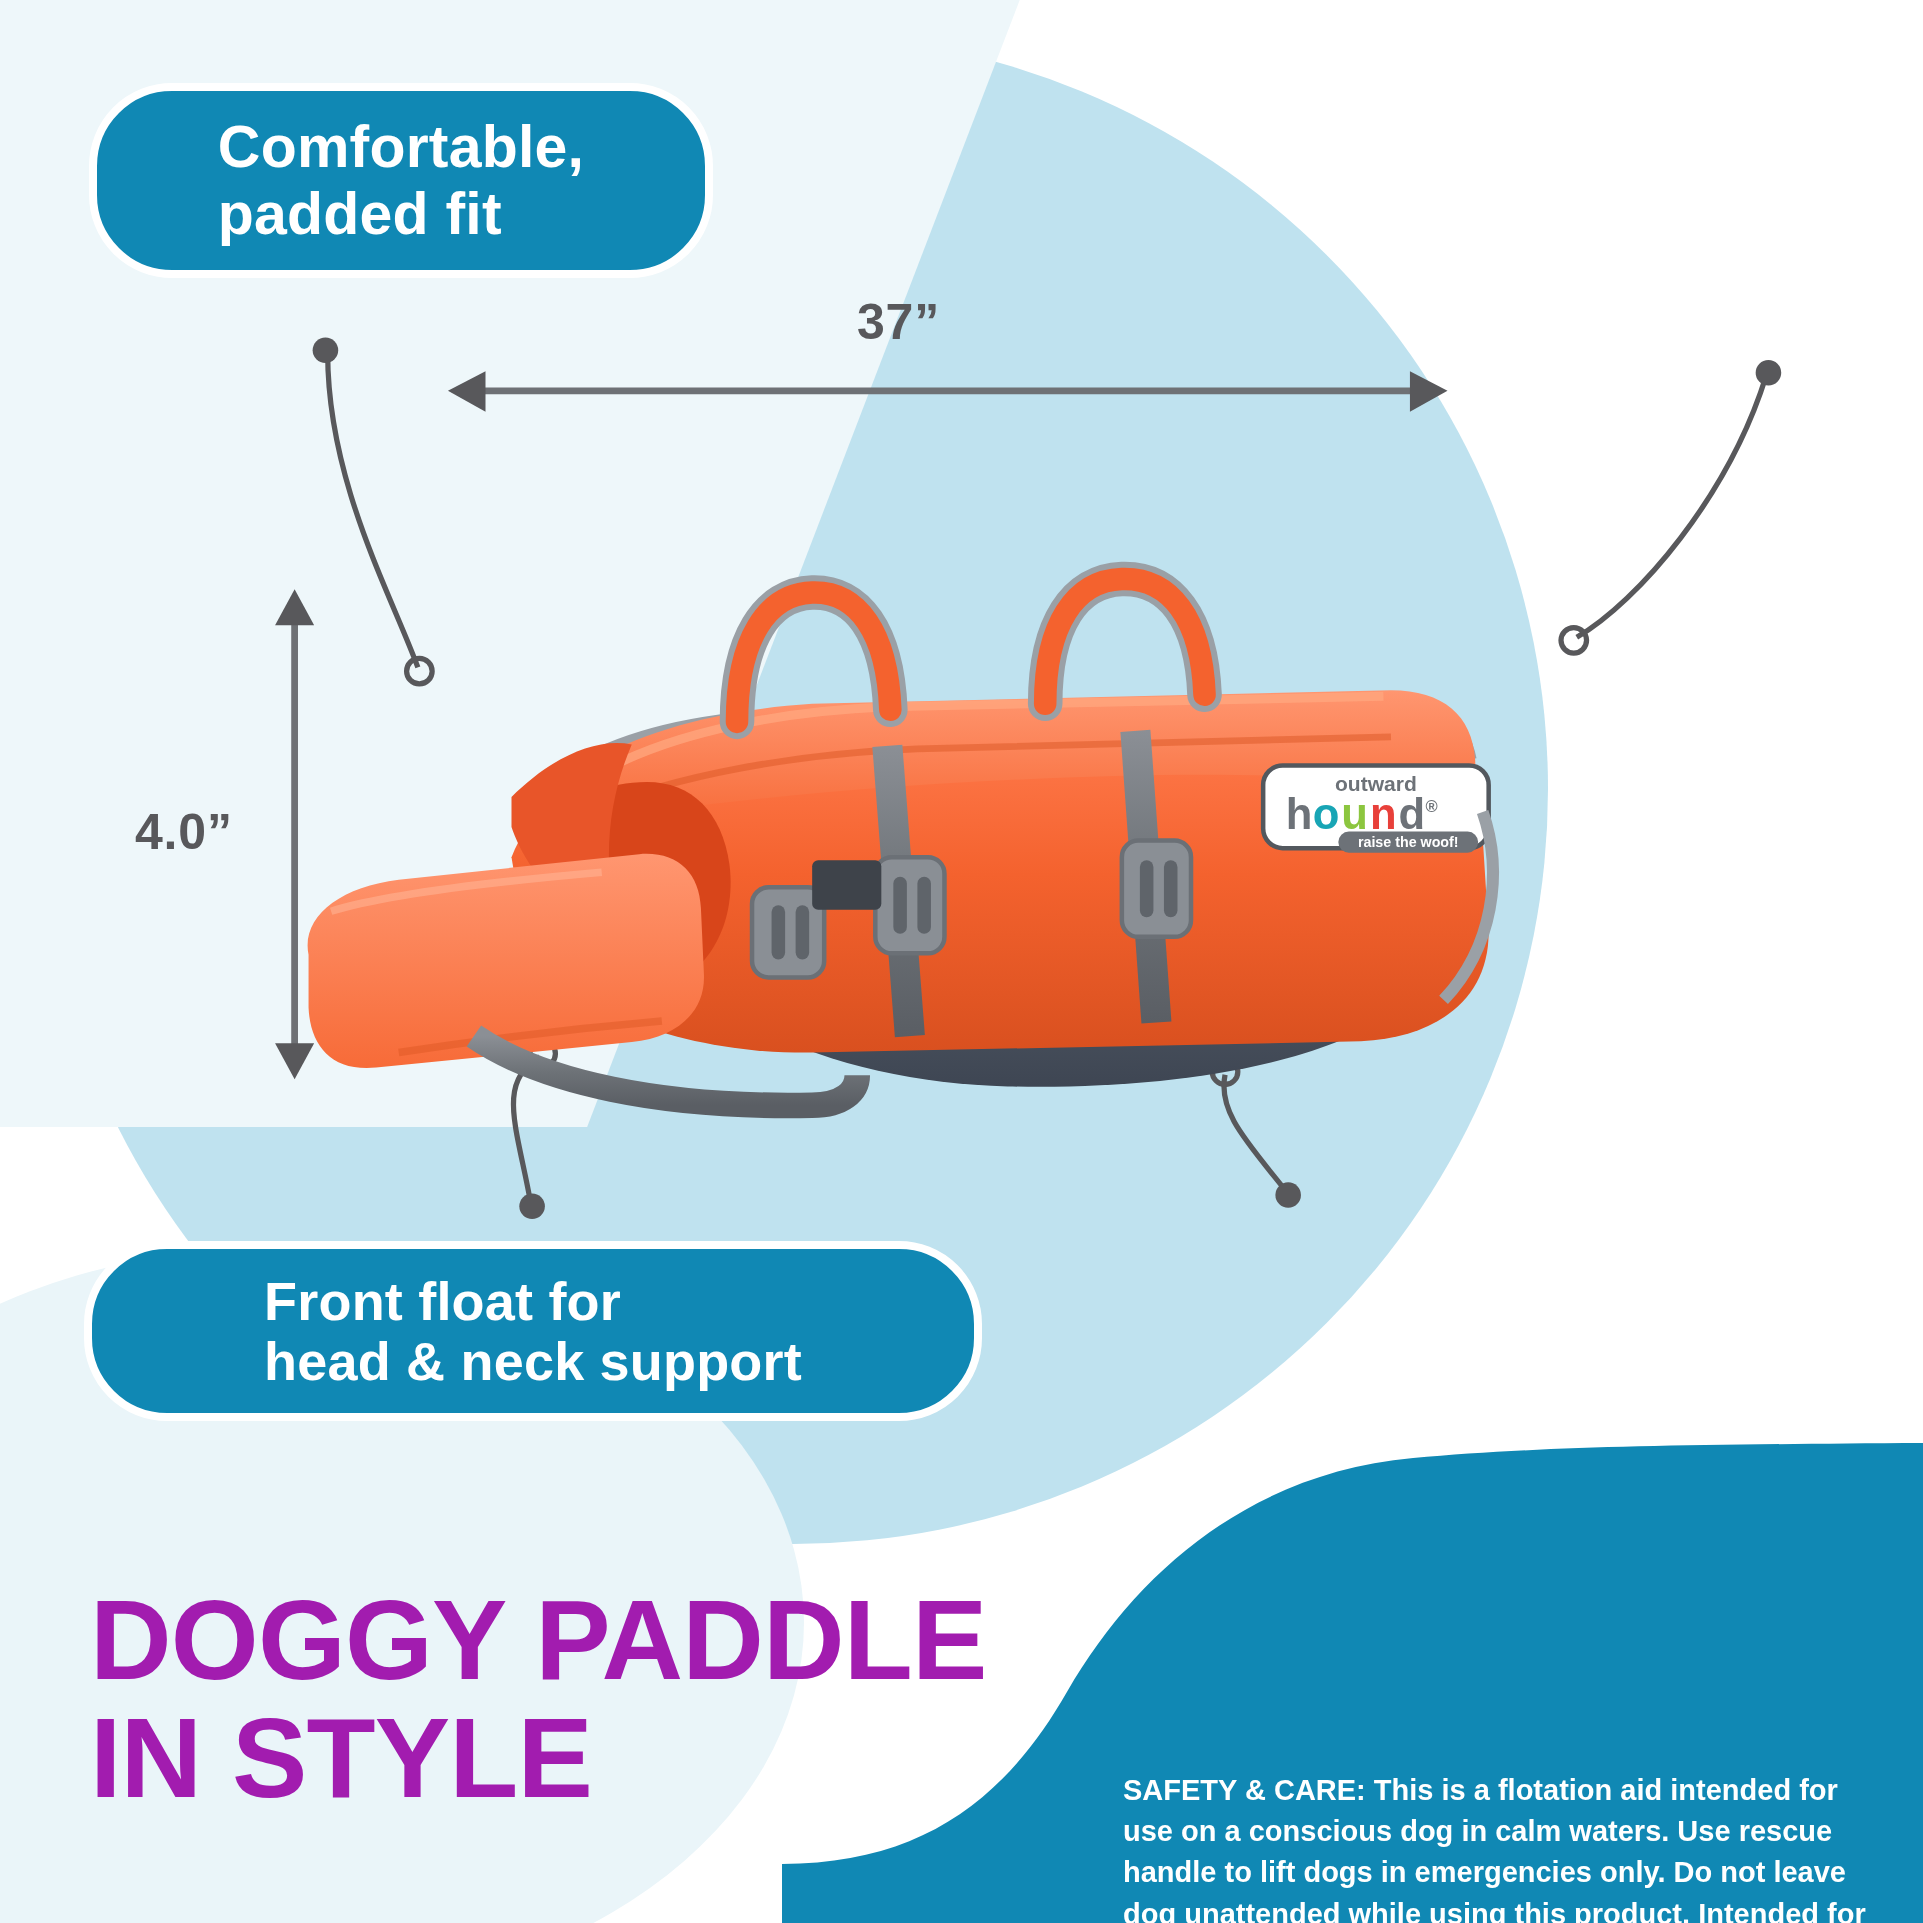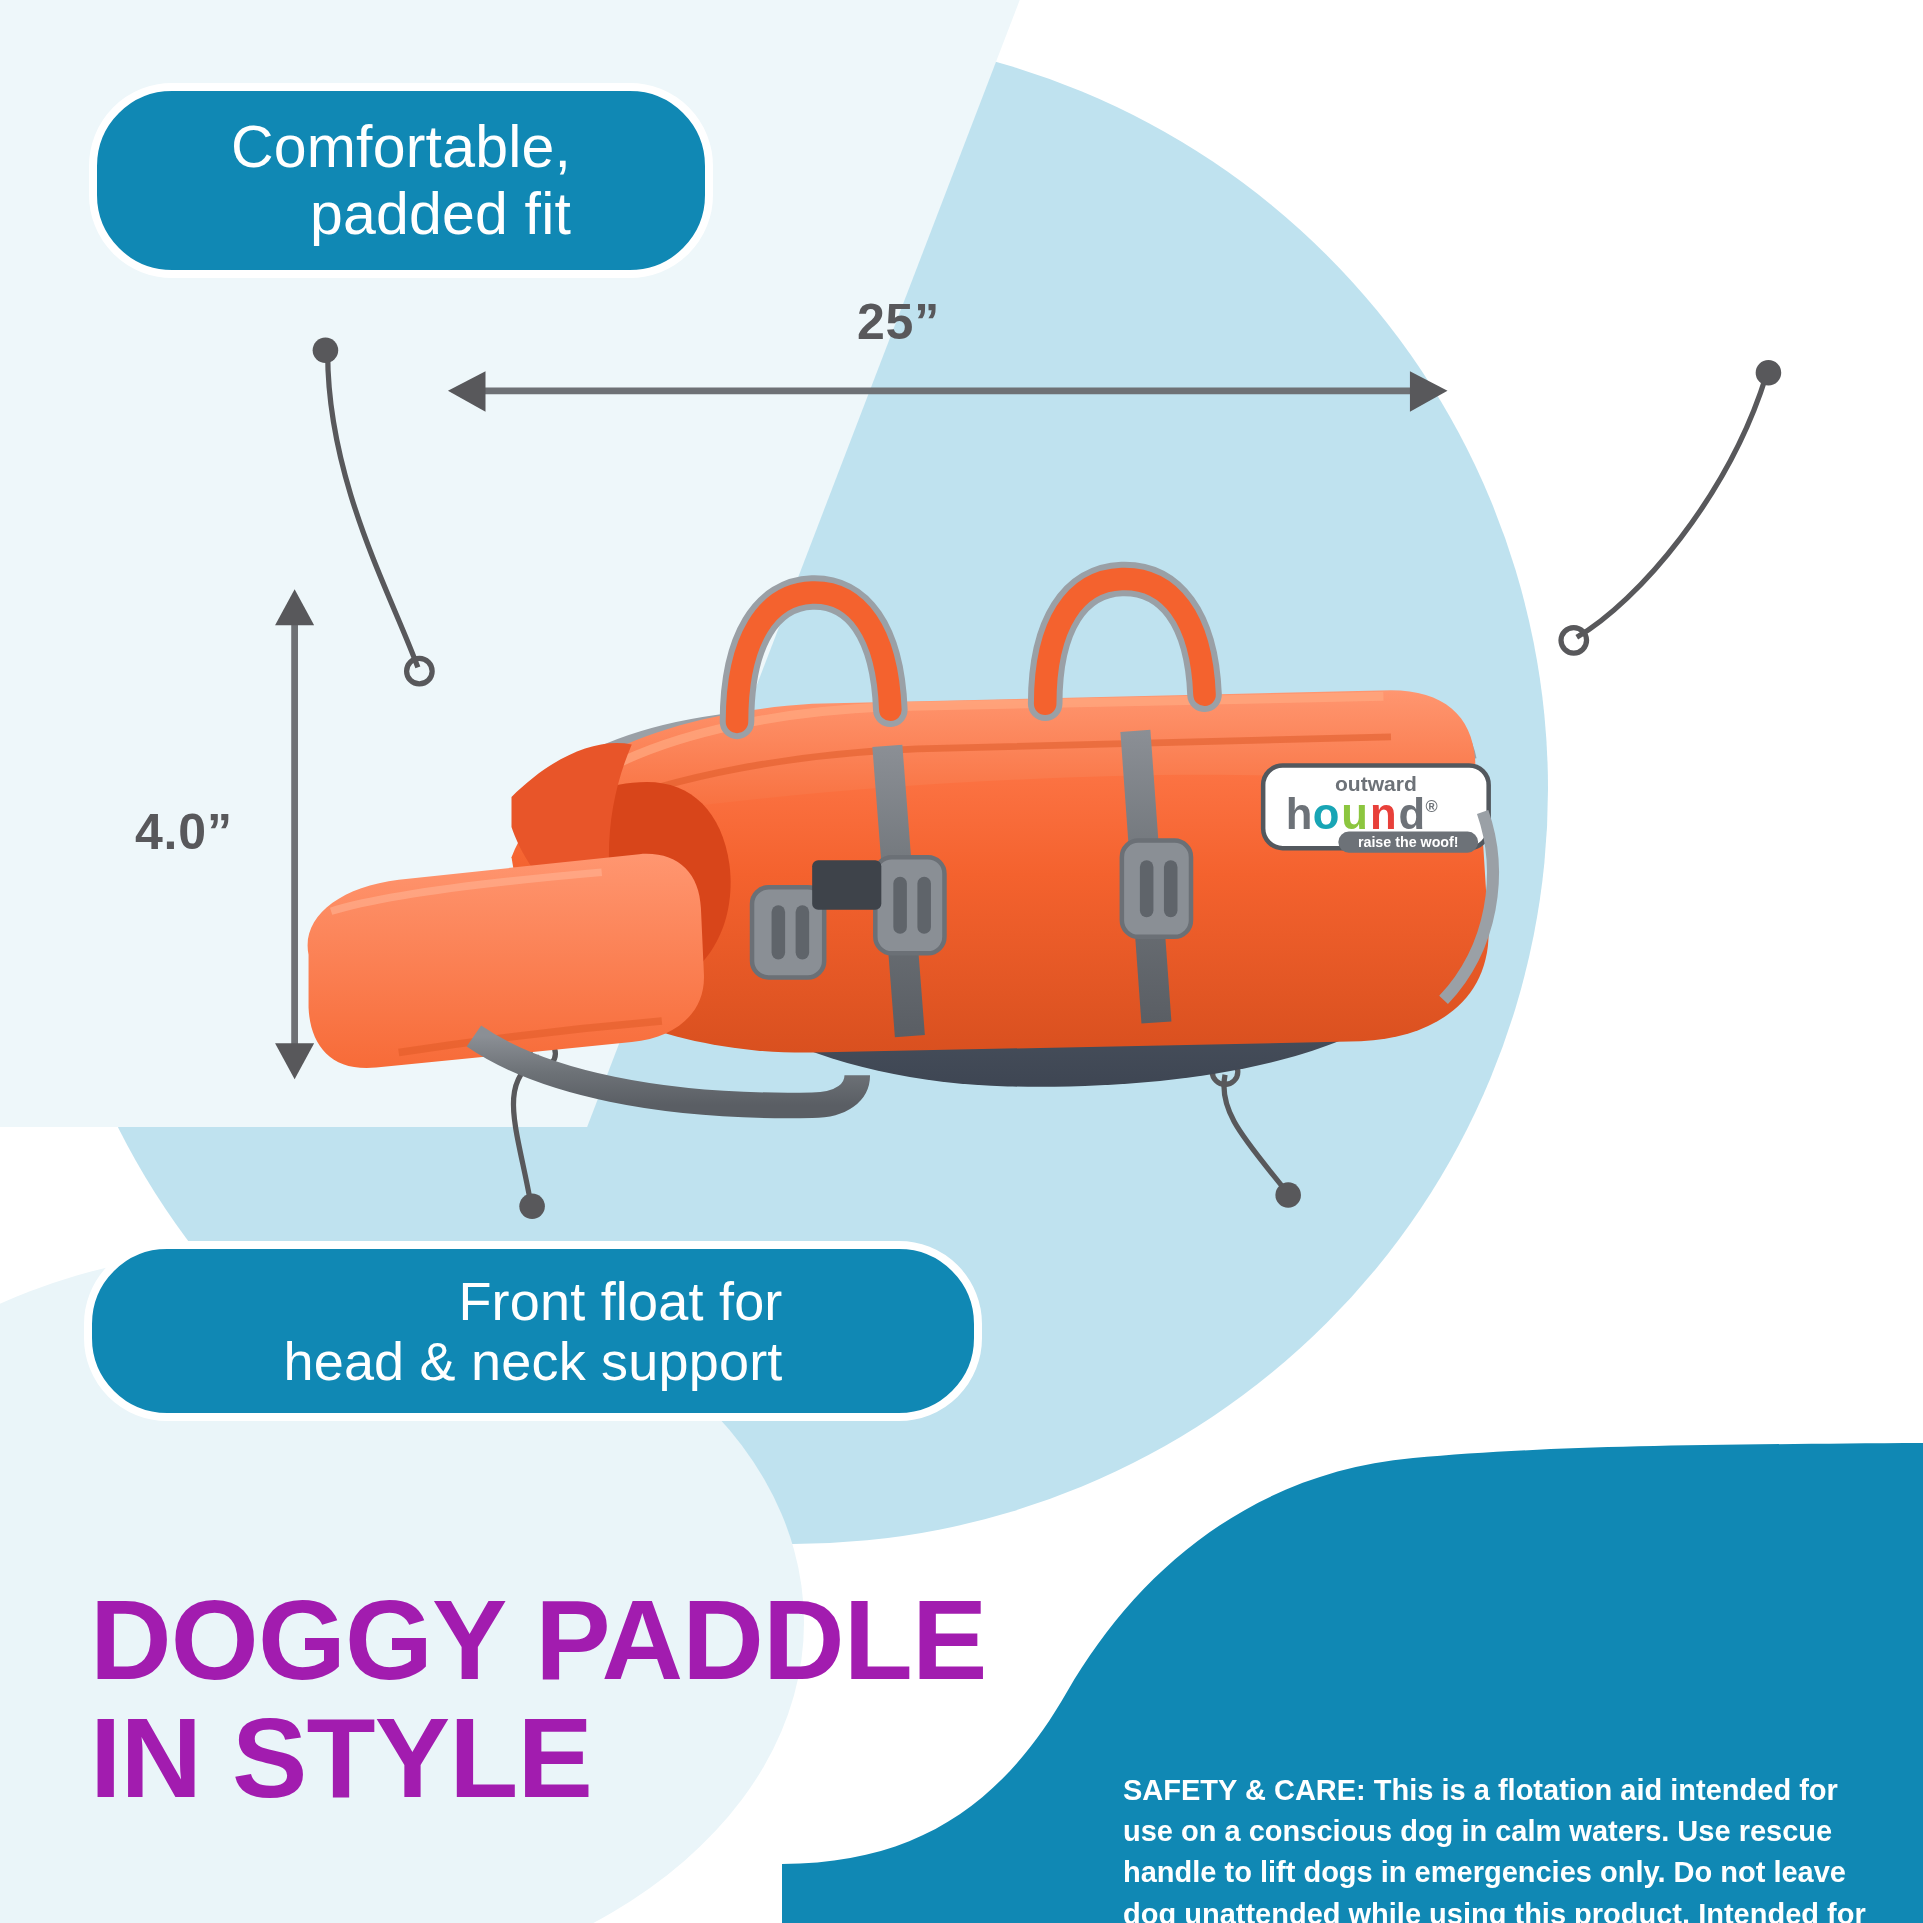--- a/index.html
+++ b/index.html
@@ -49,23 +49,23 @@
   
   .badge {
     position:absolute;
     background:#1088B4;
     color:#FFFFFF;
     border-radius:83px;
     border:8.3px solid #FFFFFF;
     display:flex;
     align-items:center;
     justify-content:center;
-    text-align:right;
+    text-align:left;
     line-height:1.12;
-    font-weight:400;
+    font-weight:700;
     letter-spacing:0.2px;
     white-space:pre-line;
     padding:10.5px 22.5px;
   }
   #badge-comfort  { left:89px;  top:83px;  width:624px;  height:195px; font-size:59px; }
   #badge-foam     { left:1039px; top:105px;  width:819px; height:188px; font-size:59px; }
   #badge-front    { left:84px;  top:1241px; width:898px; height:180px; font-size:54px; }
   #badge-belly    { left:1380x;  top:1240px; width:831px; height:188px; font-size:59px; }
   #badge-belly    { left:1037px; top:1240px; width:831px; height:188px; font-size:59px; }
 
@@ -161,21 +161,21 @@
       <circle cx="722" cy="1402" r="17" fill="none" stroke="#58585B" stroke-width="7"></circle>
     </g>
 
     <g>
       <path d="M1712,1586 C 1660,1520 1620,1480 1630,1430" fill="none" stroke="#58585B" stroke-width="7"></path>
       <circle cx="1714" cy="1590" r="17" fill="#58585B"></circle>
       <circle cx="1630" cy="1426" r="17" fill="none" stroke="#58585B" stroke-width="7"></circle>
     </g>
   </svg>
 
-  <div class="dim-label lbl" id="dim-h-label">25”</div>
+  <div class="dim-label lbl" id="dim-h-label">37”</div>
   <div class="dim-label lbl" id="dim-v-label">4.0”</div>
 
   <svg id="product" viewBox="0 0 1800 1020">
     <defs>
       <linearGradient id="orangeBody" x1="0" y1="0" x2="0" y2="1">
         <stop offset="0%" stop-color="#FF7A4C"></stop>
         <stop offset="45%" stop-color="#F4622E"></stop>
         <stop offset="100%" stop-color="#D9501F"></stop>
       </linearGradient>
       <linearGradient id="orangePad" x1="0" y1="0" x2="0" y2="1">

